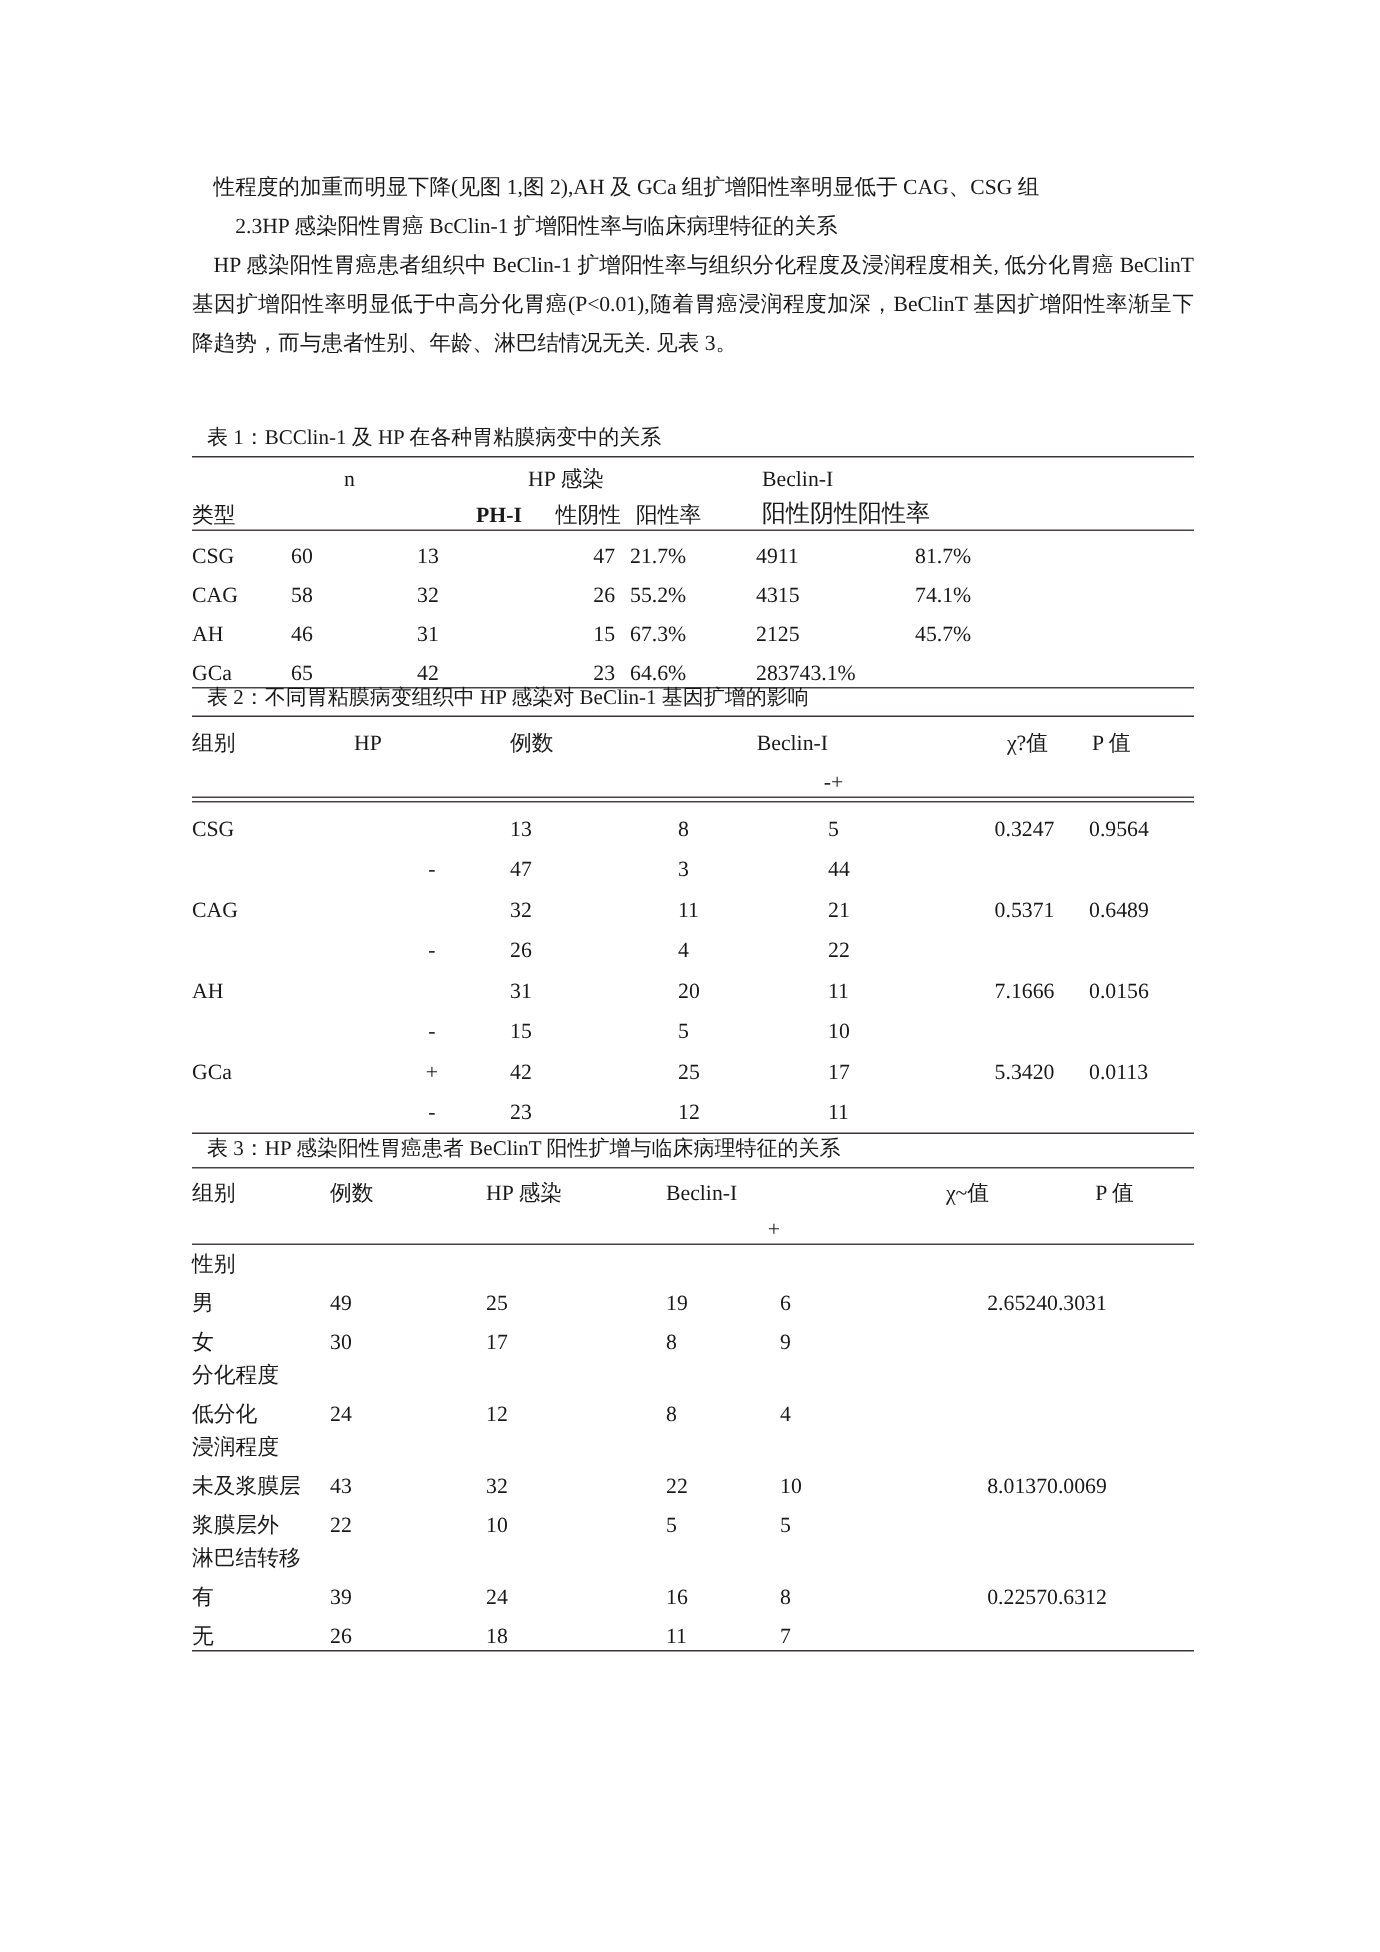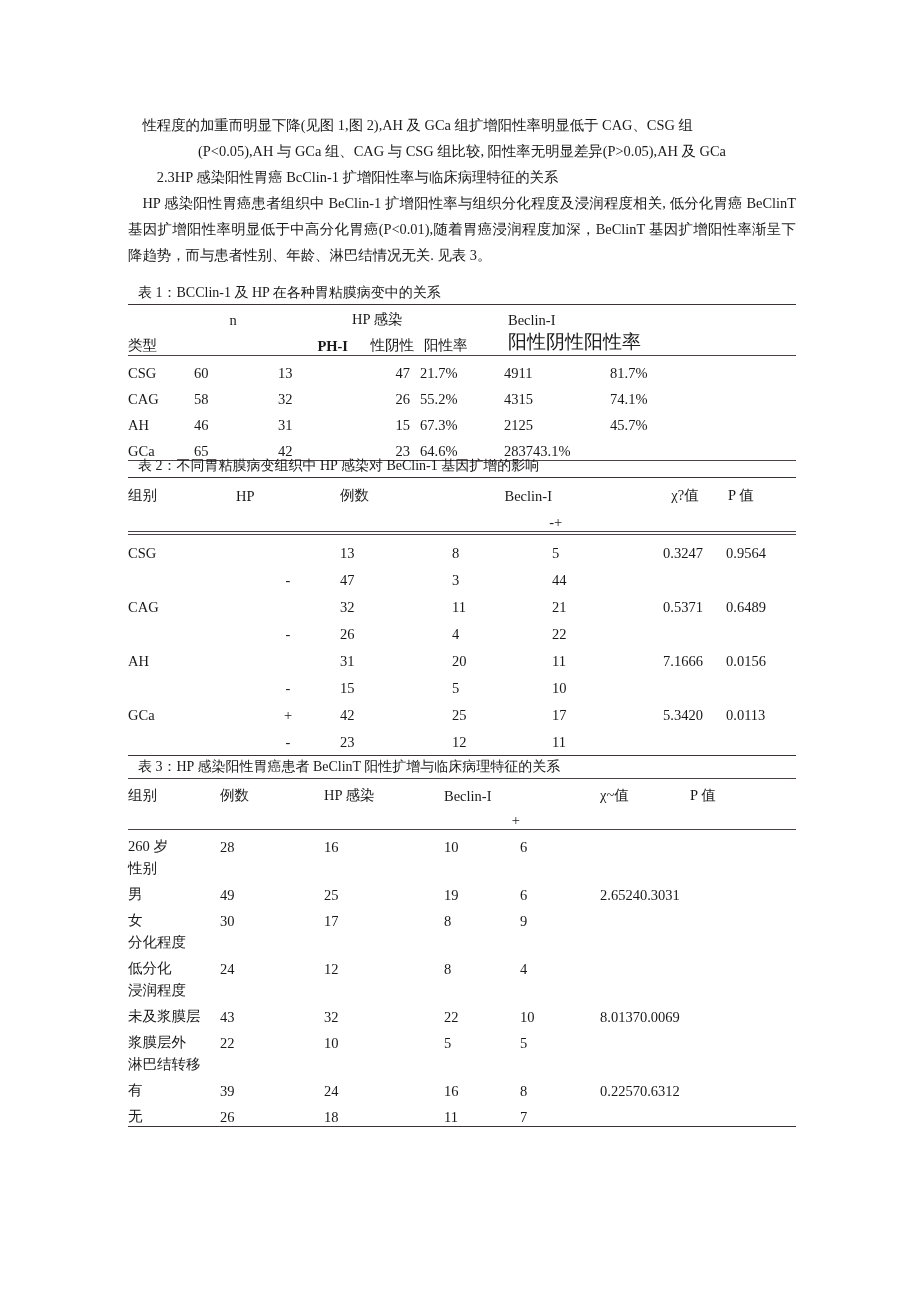--- a/index.html
+++ b/index.html
@@ -78,21 +78,21 @@
   #table1-block { top: 282px; }
   .t1 td, .t1 th { height: 26px; font-size: 14.5px; }
   .t1 .c-type { width: 60px; text-align: left; }
   .t1 .c-n    { width: 84px; text-align: left; padding-left: 6px; }
   .t1 .c-pos  { width: 70px; text-align: left; }
   .t1 .c-neg  { width: 62px; text-align: right; }
   .t1 .c-rate { width: 84px; text-align: left; padding-left: 10px; }
   .t1 .c-bp   { width: 106px; text-align: left; }
   .t1 .c-brate{ text-align: left; }
   .t1 .hdr-row td { height: 24px; }
-  .t1 .sub { font-size: 19px; }
+  .t1 .sub { font-size: 16px; }
   .t1 .bold-ish { font-weight: bold; }
 
   
   #table2-block { top: 455px; }
   .t2 td, .t2 th { height: 27px; font-size: 14.5px; }
   .t2 .c-grp  { width: 108px; text-align: left; }
   .t2 .c-hp   { width: 104px; text-align: center; }
   .t2 .c-num  { width: 112px; text-align: left; }
   .t2 .c-neg  { width: 100px; text-align: left; }
   .t2 .c-pos  { width: 88px; text-align: left; }
@@ -100,32 +100,31 @@
   .t2 .c-p    { text-align: left; }
 
   
   #table3-block { top: 755px; }
   .t3 td, .t3 th { height: 26px; font-size: 14.5px; }
   .t3 .c-grp  { width: 92px; text-align: left; }
   .t3 .c-num  { width: 104px; text-align: left; }
   .t3 .c-hp   { width: 120px; text-align: left; }
   .t3 .c-neg  { width: 76px; text-align: left; }
   .t3 .c-pos  { width: 80px; text-align: left; }
-  .t3 .c-chip { text-align: left; }
+  .t3 .c-chip { text-align: center; }
   .t3 .grouplabel td { height: 22px; }
   .sep-row td { height: 14px; }
 </style>
 </head>
 <body>
 
 <div class="page">
 
   <div class="prose">
     <p class="p-indent1">性程度的加重而明显下降(见图 1,图 2),AH 及 GCa 组扩增阳性率明显低于 CAG、CSG 组</p>
-    <p class="p-center">(P&lt;0.05),AH 与 GCa 组、CAG 与 CSG 组比较, 阳性率无明显差异(P&gt;0.05),AH 及 GCa</p>
     <p class="p-indent">2.3HP 感染阳性胃癌 BcClin-1 扩增阳性率与临床病理特征的关系</p>
     <p class="p-indent1">HP 感染阳性胃癌患者组织中 BeClin-1 扩增阳性率与组织分化程度及浸润程度相关, 低分化胃癌 BeClinT 基因扩增阳性率明显低于中高分化胃癌(P&lt;0.01),随着胃癌浸润程度加深，BeClinT 基因扩增阳性率渐呈下降趋势，而与患者性别、年龄、淋巴结情况无关. 见表 3。</p>
   </div>
 
   <div class="tbl-block" id="table1-block">
     <div class="caption">表 1：BCClin-1 及 HP 在各种胃粘膜病变中的关系</div>
     <div class="rule-thick"></div>
     <table class="doc t1">
       <tbody>
         <tr class="hdr-row">
@@ -316,29 +315,20 @@
           <td class="c-neg" style="text-align:right;height:24px">+</td>
           <td class="c-pos"></td>
           <td class="c-chip"></td>
           <td class="c-chip"></td>
         </tr>
       </tbody>
     </table>
     <div class="rule-thin"></div>
     <table class="doc t3">
       <tbody id="t3-body">
-          <tr>
-            <td class="c-grp">260 岁</td>
-            <td class="c-num">28</td>
-            <td class="c-hp">16</td>
-            <td class="c-neg">10</td>
-            <td class="c-pos">6</td>
-            <td class="c-chip"></td>
-            <td class="c-chip"></td>
-          </tr>
           <tr class="grouplabel">
             <td class="c-grp" colspan="7">性别</td>
           </tr>
           <tr>
             <td class="c-grp">男</td>
             <td class="c-num">49</td>
             <td class="c-hp">25</td>
             <td class="c-neg">19</td>
             <td class="c-pos">6</td>
             <td class="c-chip">2.65240.3031</td>

